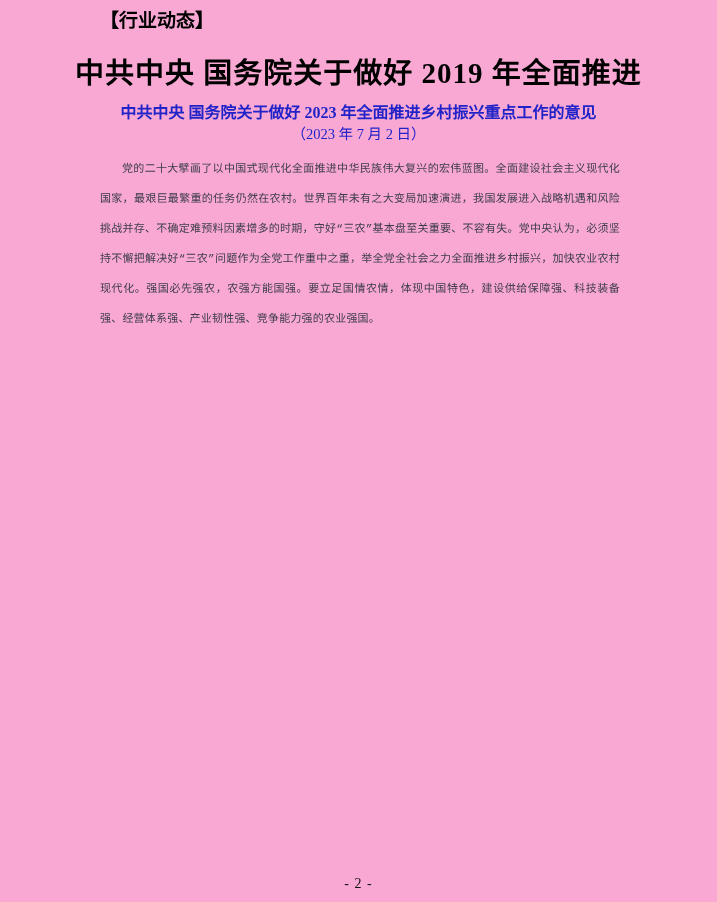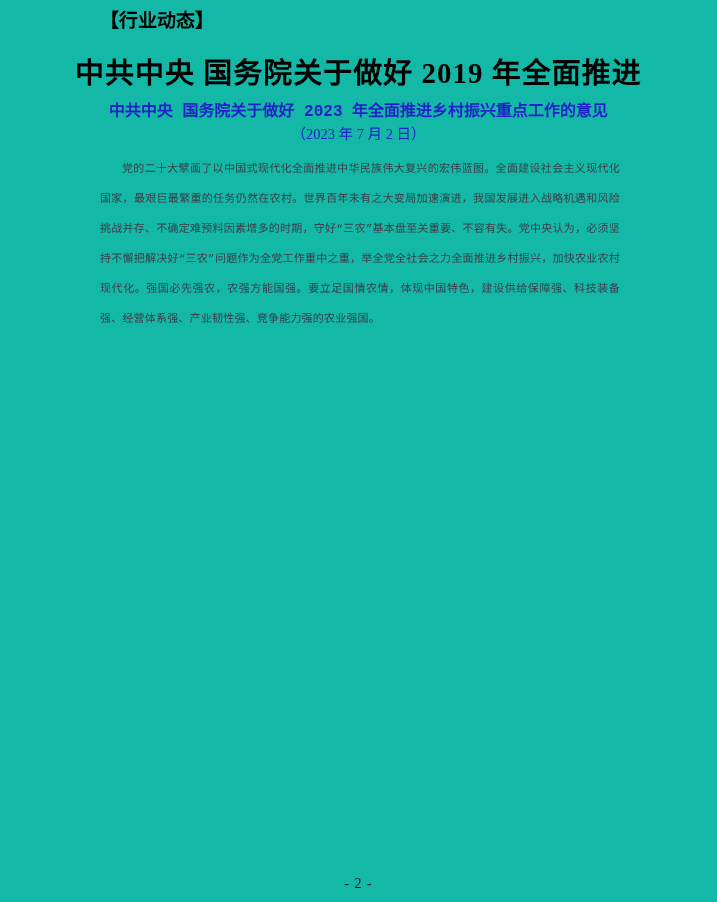--- a/index.html
+++ b/index.html
@@ -10,21 +10,21 @@
   *{margin:0;padding:0;box-sizing:border-box;}
   html,body{background:#ffffff;}
   body{
     width:717px;height:902px;
     font-family:"Liberation Serif","DejaVu Serif",serif;
     position:relative;
     overflow:hidden;
   }
   .page{
     width:717px;height:902px;
-    background:#14b8a6;
+    background:#f9a8d4;
     position:relative;
     padding:8px 0 0 0;
   }
   .section-label{
     margin-left:100px;
     font-family:"Liberation Sans","DejaVu Sans",sans-serif;
     font-size:19px;
     font-weight:bold;
     color:var(--title-black);
     line-height:26px;
@@ -43,21 +43,21 @@
   }
   .byline{
     margin:4px 97px 0 100px;
     text-indent:2em;
     font-size:15px;
     color:var(--body-text);
     line-height:21px;
   }
   .doc-subtitle{
     text-align:center;
-    font-family:Liberation Mono, monospace;
+    font-family:Liberation Serif, serif;
     font-size:16px;
     font-weight:bold;
     color:var(--accent-blue);
     line-height:21px;
     margin-top:1px;
   }
   .doc-subtitle-date{
     text-align:center;
     font-size:14.5px;
     color:var(--accent-blue);

